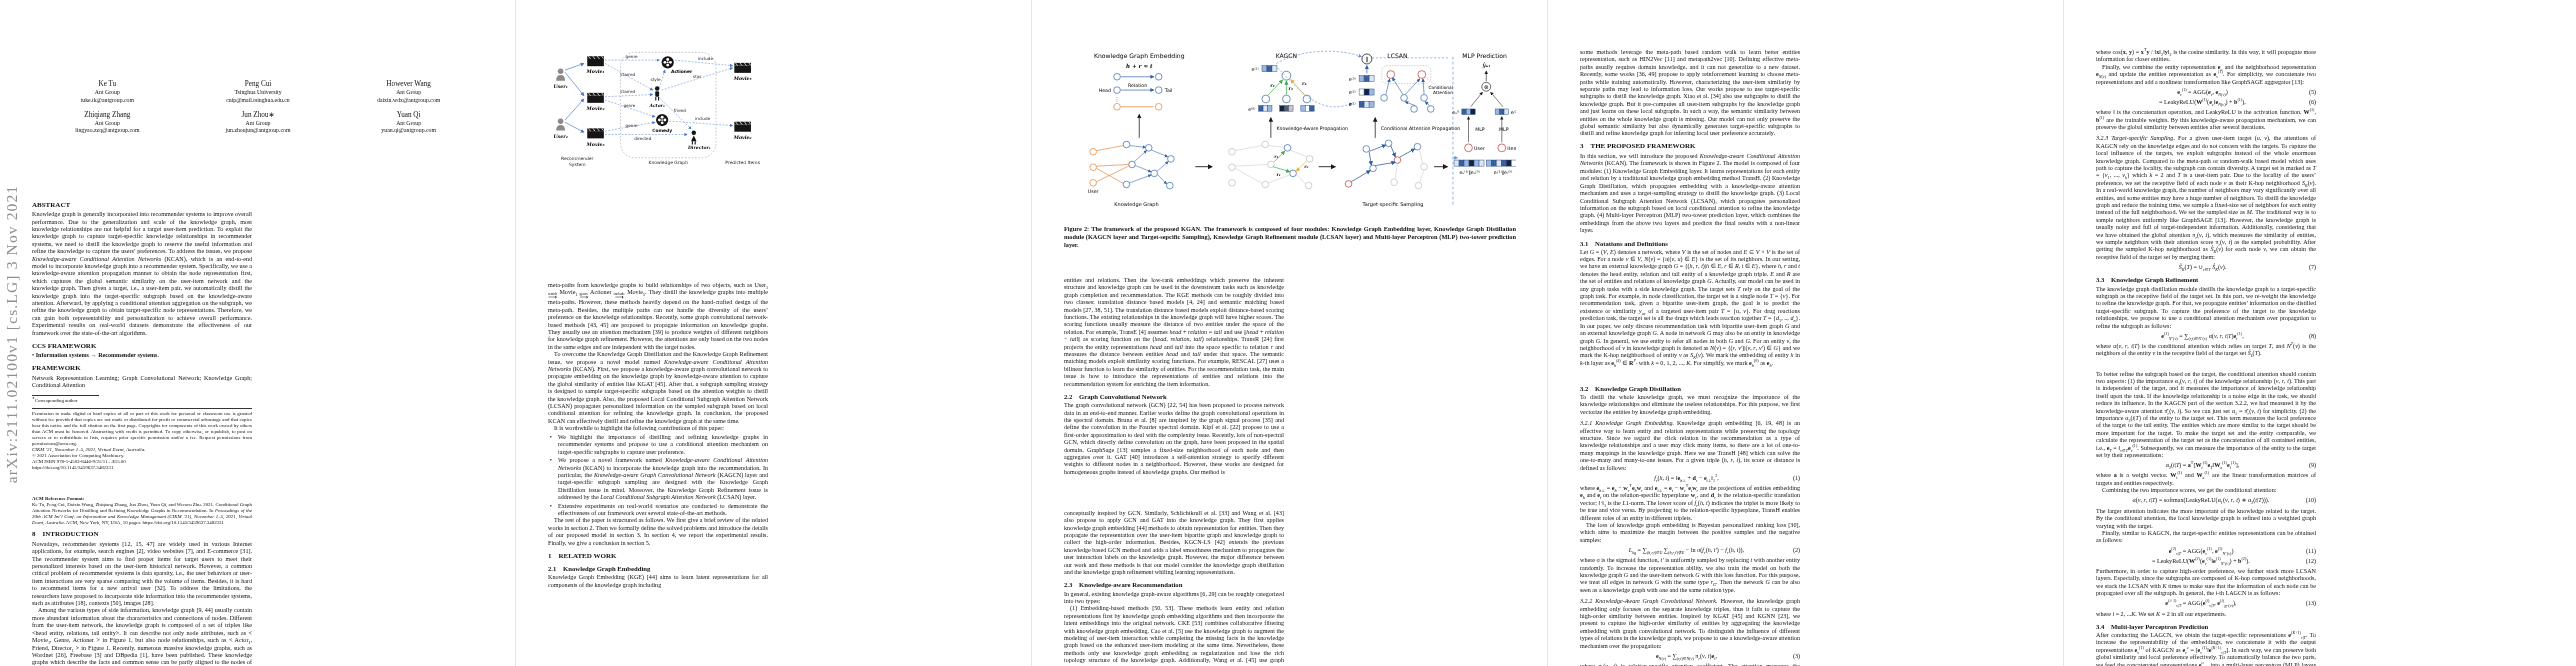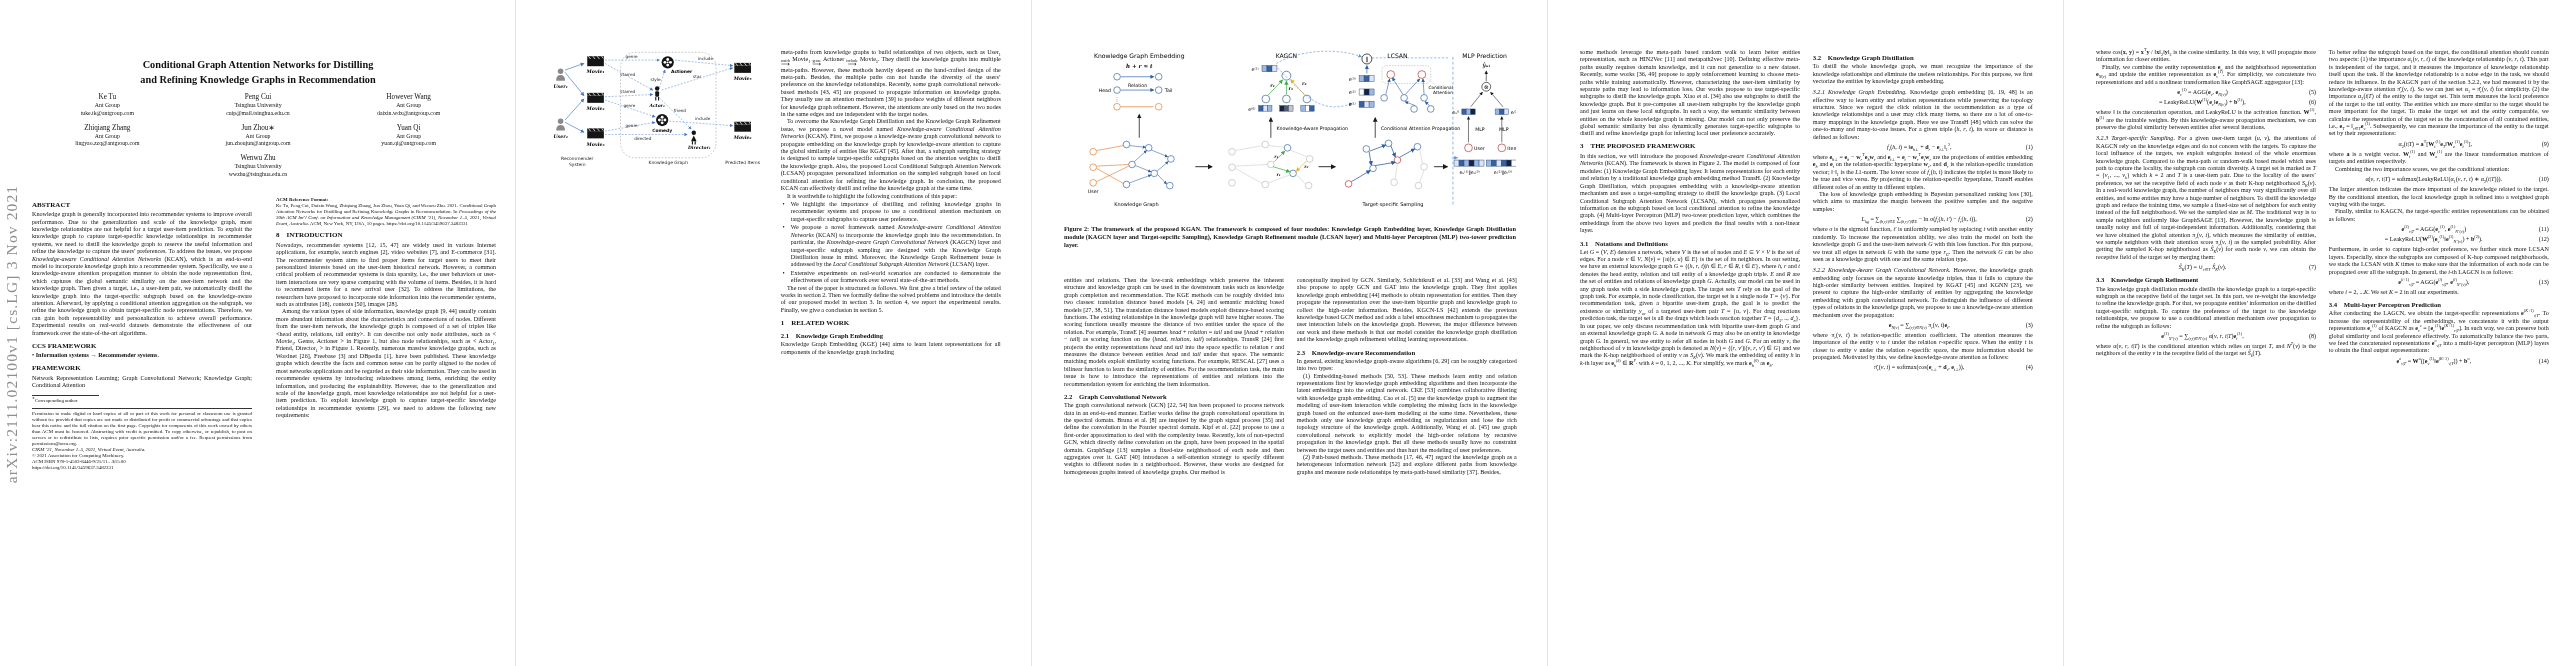--- a/index.html
+++ b/index.html
@@ -3,26 +3,26 @@
 <meta charset="utf-8">
 <style>
   html,body{margin:0;padding:0;background:#fff;}
   #sheet{width:2576px;height:667px;display:flex;background:#fff;font-family:"Liberation Serif",serif;color:#111;}
   .page{position:relative;flex:0 0 515px;width:515px;height:667px;overflow:hidden;background:#fff;}
   .page + .page{border-left:0.6px solid #e5e5e5;}
   
   .watermark{position:absolute;left:3.3px;top:50%;writing-mode:vertical-rl;transform:translateY(-50%) rotate(180deg);
     font-size:15.6px;color:#8f8f8f;letter-spacing:1.1px;white-space:nowrap;font-family:"Liberation Serif",serif;}
   .title{position:absolute;top:57px;left:32px;width:452px;text-align:center;font-size:10.3px;font-weight:bold;line-height:15px;}
-  .authors{position:absolute;top:93px;left:32px;width:452px;display:grid;grid-template-columns:1fr 1fr 1fr;row-gap:6.7px;text-align:center;}
+  .authors{position:absolute;top:80px;left:32px;width:452px;display:grid;grid-template-columns:1fr 1fr 1fr;row-gap:6.7px;text-align:center;}
   .auth .nm{font-size:7.2px;line-height:9px;}
   .auth .af,.auth .em{font-size:5.8px;line-height:7.5px;}
   .auth-center{grid-column:1 / span 3;}
   
-  .cols{position:absolute;left:32px;width:452px;display:flex;gap:12.8px;}
+  .cols{position:absolute;left:32px;width:452px;display:flex;gap:12.8px;flex-direction:column;}
   .col{flex:0 0 220px;width:220px;font-size:6.1px;line-height:7.4px;text-align:justify;hyphens:auto;}
   .cols-p1{top:196px;height:414px;gap:24px;}
   .cols-body{top:49px;height:561px;}
   .cols-p3{top:277px;height:333px;}
   sub,sup{font-size:68%;line-height:0;}
   
   .b-p{text-indent:6.1px;}
   .b-pf{text-indent:0;}
   .b-h1{font-size:7px;font-weight:bold;margin:5.6px 0 2.2px;text-align:left;}
   .b-h2{font-size:6.7px;font-weight:bold;margin:5px 0 1.7px;text-align:left;}
@@ -48,24 +48,20 @@
   .svgit{font-style:italic;font-weight:bold;font-family:"DejaVu Serif",serif;}
   .svghdr{font-size:11px;font-family:"Liberation Serif",serif;}
 </style>
 </head>
 <body>
 
 <div id="sheet">
 
   <div class="page">
     <div class="watermark">arXiv:2111.02100v1  [cs.LG]  3 Nov 2021</div>
-    <div class="title">
-      <div>Conditional Graph Attention Networks for Distilling</div>
-      <div>and Refining Knowledge Graphs in Recommendation</div>
-    </div>
     <div class="authors">
       <div class="auth">
           <div class="nm">Ke Tu</div>
           <div class="af">Ant Group</div>
           <div class="em">tuke.tk@antgroup.com</div>
         </div>
       <div class="auth">
           <div class="nm">Peng Cui</div>
           <div class="af">Tsinghua University</div>
           <div class="em">cuip@mail.tsinghua.edu.cn</div>
@@ -82,25 +78,20 @@
         </div>
       <div class="auth">
           <div class="nm">Jun Zhou∗</div>
           <div class="af">Ant Group</div>
           <div class="em">jun.zhoujun@antgroup.com</div>
         </div>
       <div class="auth">
           <div class="nm">Yuan Qi</div>
           <div class="af">Ant Group</div>
           <div class="em">yuan.qi@antgroup.com</div>
-        </div>
-      <div class="auth auth-center">
-          <div class="nm">Wenwu Zhu</div>
-          <div class="af">Tsinghua University</div>
-          <div class="em">wwzhu@tsinghua.edu.cn</div>
         </div>
     </div>
     <div class="cols cols-p1">
       <div class="col">
           <div class="b-h1">ABSTRACT</div>
           <div class="b-pf">Knowledge graph is generally incorporated into recommender systems to improve overall performance. Due to the generalization and scale of the knowledge graph, most knowledge relationships are not helpful for a target user-item prediction. To exploit the knowledge graph to capture target-specific knowledge relationships in recommender systems, we need to distill the knowledge graph to reserve the useful information and refine the knowledge to capture the users’ preferences. To address the issues, we propose <i>Knowledge-aware Conditional Attention Networks</i> (KCAN), which is an end-to-end model to incorporate knowledge graph into a recommender system. Specifically, we use a knowledge-aware attention propagation manner to obtain the node representation first, which captures the global semantic similarity on the user-item network and the knowledge graph. Then given a target, i.e., a user-item pair, we automatically distill the knowledge graph into the target-specific subgraph based on the knowledge-aware attention. Afterward, by applying a conditional attention aggregation on the subgraph, we refine the knowledge graph to obtain target-specific node representations. Therefore, we can gain both representability and personalization to achieve overall performance. Experimental results on real-world datasets demonstrate the effectiveness of our framework over the state-of-the-art algorithms.</div>
           <div class="b-h1">CCS FRAMEWORK</div>
           <div class="b-pf">• <b>Information systems</b> → <b>Recommender systems</b>.</div>
           <div class="b-h1">FRAMEWORK</div>
           <div class="b-pf">Network Representation Learning; Graph Convolutional Network; Knowledge Graph; Conditional Attention</div>

